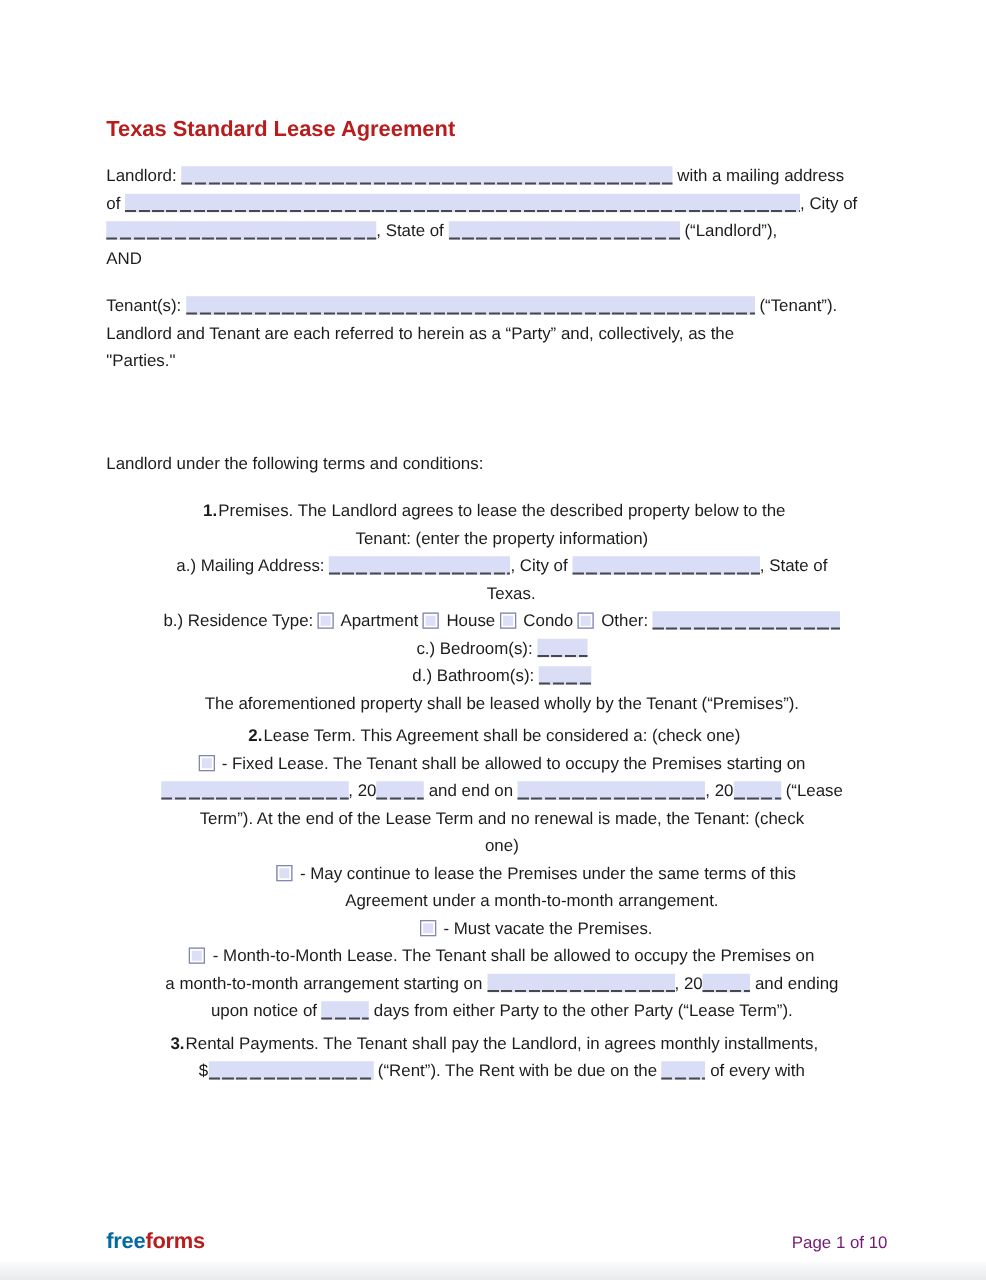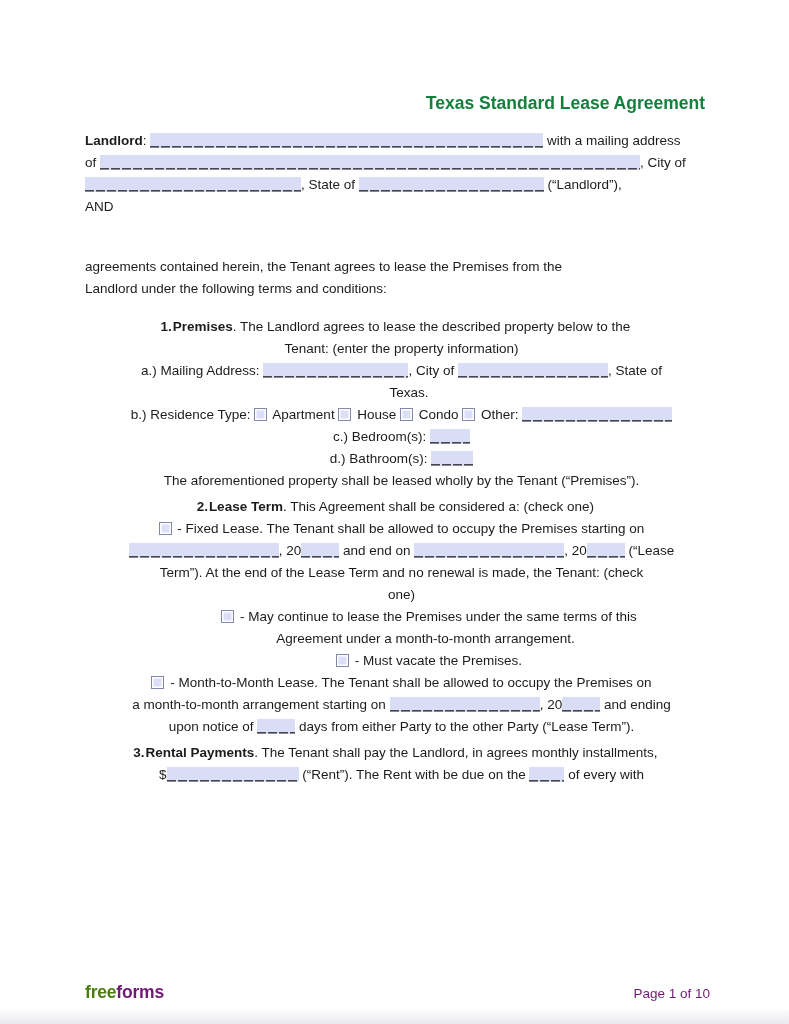--- a/index.html
+++ b/index.html
@@ -3,62 +3,63 @@
 <meta charset="utf-8">
 <style>
   html,body{margin:0;padding:0;}
   body{
     width:789px;height:1024px;position:relative;background:#ffffff;
     font-family:"Liberation Sans","DejaVu Sans",sans-serif;
     color:#1c1c1e;overflow:hidden;
   }
   .doc{position:absolute;left:85px;top:0;width:620px;}
   .title{
-    margin:92px 0 0 0;text-align:right;font-weight:bold;
-    font-size:17.5px;line-height:22px;color:#15803d;
+    margin:92px 0 0 0;text-align:left;font-weight:bold;
+    font-size:17.5px;line-height:22px;color:#b91c1c;
   }
   .blk{font-size:13.5px;line-height:22px;margin:16px 0 0 0;}
   .indent{text-indent:30px;}
   .item{margin:4px 0 0 0;padding-left:13px;text-align:center;}
   .blk.first-sec{margin-top:16px;}
   .num{display:inline-block;width:13px;margin-left:-13px;font-weight:bold;white-space:nowrap;}
-  .b{font-weight:bold;}
+  .b{font-weight:normal;}
   .f{
     display:inline-block;height:15px;vertical-align:-3px;
     background-color:#d9ddf6;
     background-image:repeating-linear-gradient(to right,#47484c 0 9px,rgba(0,0,0,0) 9px 11px);
     background-position:0 100%;background-size:100% 1.6px;background-repeat:no-repeat;
   }
   .cb{
     display:inline-block;width:11px;height:11px;margin:0 2px 0 0;
     background:#dcdff7;border:1px solid #8287ae;box-shadow:inset 0 0 0 1.5px #ffffff;
     vertical-align:-1.5px;
   }
   .sp{display:inline-block;height:1px;}
   .footer{
     position:absolute;left:85px;right:79px;top:982px;
     display:flex;justify-content:space-between;align-items:baseline;
   }
   .logo{font-size:17.5px;font-weight:bold;letter-spacing:-0.2px;}
-  .logo .free{color:#4d7c0f;font-weight:bold;}
-  .logo .forms{color:#701a75;font-weight:bold;}
+  .logo .free{color:#0369a1;font-weight:bold;}
+  .logo .forms{color:#b91c1c;font-weight:bold;}
   .pagenum{font-size:13.5px;color:#701a75;}
   .bottom-band{
     position:absolute;left:0;right:0;bottom:0;height:14px;
     background:linear-gradient(#fbfbfc,#e9eaec);
   }
 </style>
 </head>
 <body>
 
 <div class="doc">
   <div class="title">Texas Standard Lease Agreement</div>
   <div id="doc-body">
       <div class="blk"><span class="b">Landlord</span><span>: </span><span class="f" style="width: 393px;"></span><span> with a mailing address</span><br><span>of </span><span class="f" style="width: 540px;"></span><span>, City of</span><br><span class="f" style="width: 216px;"></span><span>, State of </span><span class="f" style="width: 185px;"></span><span> (“Landlord”),</span><br><span>AND</span></div>
-      <div class="blk"><br><span>agreements contained herein, the Tenant agrees to lease the Premises from the</span><br><span>Landlord under the following terms and conditions:</span></div>
+      <div class="blk"><span class="b">Tenant(s)</span><span>: </span><span class="f" style="width: 455px;"></span><span> (“Tenant”).</span><br><span>Landlord and Tenant are each referred to herein as a “Party” and, collectively, as the</span><br><span>"Parties."</span></div>
+      <div class="blk"><br><br><span>Landlord under the following terms and conditions:</span></div>
       <div class="blk item first-sec"><span class="num">1.</span><span class="b">Premises</span><span>. The Landlord agrees to lease the described property below to the</span><br><span>Tenant: (enter the property information)</span><br><span>a.) Mailing Address: </span><span class="f" style="width: 145px;"></span><span>, City of </span><span class="f" style="width: 150px;"></span><span>, State of</span><br><span class="sp" style="width: 15px;"></span><span>Texas.</span><br><span>b.) Residence Type: </span><span class="cb"></span><span> Apartment </span><span class="cb"></span><span> House </span><span class="cb"></span><span> Condo </span><span class="cb"></span><span> Other: </span><span class="f" style="width: 150px;"></span><br><span>c.) Bedroom(s): </span><span class="f" style="width: 40px;"></span><br><span>d.) Bathroom(s): </span><span class="f" style="width: 42px;"></span><br><span>The aforementioned property shall be leased wholly by the Tenant (“Premises”).</span></div>
       <div class="blk item"><span class="num">2.</span><span class="b">Lease Term</span><span>. This Agreement shall be considered a: (check one)</span><br><span class="cb"></span><span> - Fixed Lease. The Tenant shall be allowed to occupy the Premises starting on</span><br><span class="f" style="width: 150px;"></span><span>, 20</span><span class="f" style="width: 38px;"></span><span> and end on </span><span class="f" style="width: 150px;"></span><span>, 20</span><span class="f" style="width: 38px;"></span><span> (“Lease</span><br><span>Term”). At the end of the Lease Term and no renewal is made, the Tenant: (check</span><br><span>one)</span><br><span class="sp" style="width: 55px;"></span><span class="cb"></span><span> - May continue to lease the Premises under the same terms of this</span><br><span class="sp" style="width: 48px;"></span><span>Agreement under a month-to-month arrangement.</span><br><span class="sp" style="width: 55px;"></span><span class="cb"></span><span> - Must vacate the Premises.</span><br><span class="cb"></span><span> - Month-to-Month Lease. The Tenant shall be allowed to occupy the Premises on</span><br><span>a month-to-month arrangement starting on </span><span class="f" style="width: 150px;"></span><span>, 20</span><span class="f" style="width: 38px;"></span><span> and ending</span><br><span>upon notice of </span><span class="f" style="width: 38px;"></span><span> days from either Party to the other Party (“Lease Term”).</span></div>
       <div class="blk item"><span class="num">3.</span><span class="b">Rental Payments</span><span>. The Tenant shall pay the Landlord, in agrees monthly installments,</span><br><span>$</span><span class="f" style="width: 132px;"></span><span> (“Rent”). The Rent with be due on the </span><span class="f" style="width: 35px;"></span><span> of every with</span></div>
     </div>
 </div>
 
 <div class="footer">
   <div class="logo"><span class="free">free</span><span class="forms">forms</span></div>
   <div class="pagenum">Page 1 of 10</div>
 </div>

